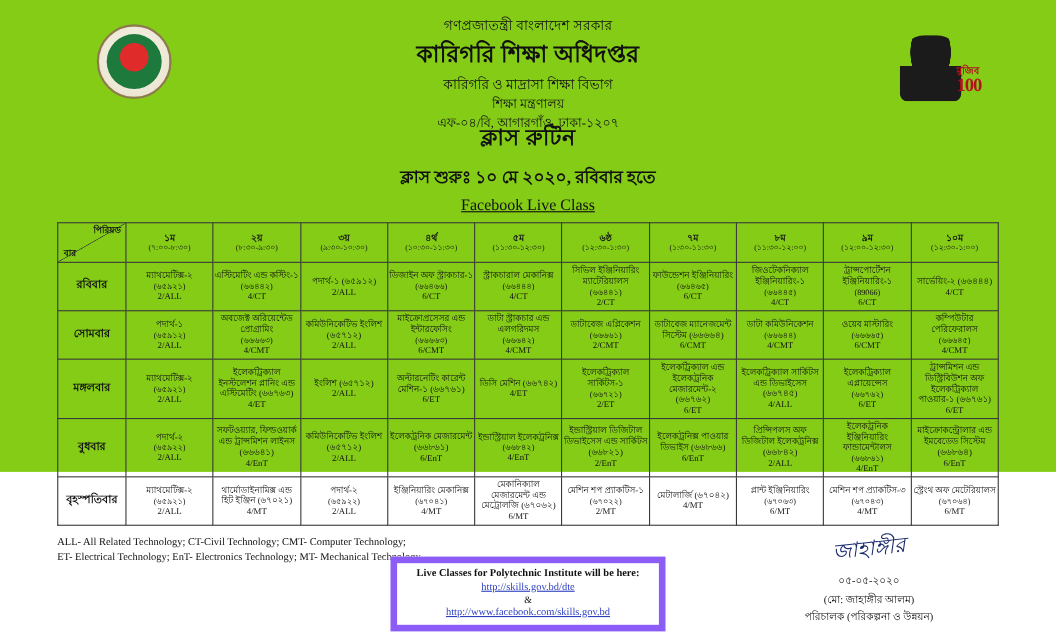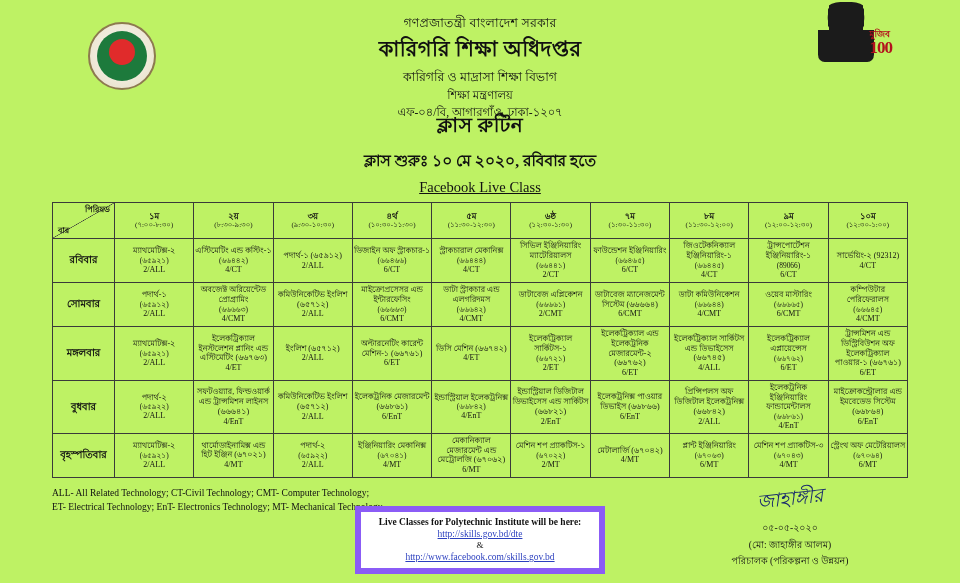--- a/index.html
+++ b/index.html
@@ -6,22 +6,22 @@
   html, body {
     margin: 0; padding: 0;
     width: 960px; height: 583px;
     background: #ffffff;
     font-family: "Liberation Serif", "DejaVu Serif", serif;
     color: #111;
     overflow: hidden;
   }
   .page {
     position: relative;
-    width: 960px; height: 583px;
-    background: #bef264;
+    width: 960px; height: 429px;
+    background: #84cc16;
   }
 
   
   .header {
     position: relative;
     height: 108px;
     padding-top: 14px;
   }
   .header-center {
     text-align: center;
@@ -52,21 +52,21 @@
   }
   .emblem .inner::before{
     content:"";
     position:absolute; width:26px; height:26px; border-radius:50%;
     background:#e02b2b; top:8px;
   }
 
   
   .mujib {
     position: absolute;
-    right: 68px; top: 2px;
+    right: 68px; top: 32px;
     width: 92px; height: 84px;
     text-align: center;
   }
   .mujib .silhouette {
     width: 56px; height: 60px;
     margin: 0 auto;
     background:
       radial-gradient(ellipse at 50% 26%, #1b1b1b 0 46%, transparent 47%),
       linear-gradient(to bottom, transparent 0 46%, #1b1b1b 46% 100%);
     border-radius: 40% 40% 12% 12%;
@@ -306,21 +306,21 @@
             <span class="sub">জিওটেকনিক্যাল ইঞ্জিনিয়ারিং-১</span>
             <span class="code">(৬৬৪৪৫)</span>
             <span class="tech">4/CT</span>
           </td>
           <td class="cell">
             <span class="sub">ট্রান্সপোর্টেশন ইঞ্জিনিয়ারিং-১</span>
             <span class="code">(89066)</span>
             <span class="tech">6/CT</span>
           </td>
           <td class="cell">
-            <span class="sub">সার্ভেয়িং-২ (92312)</span>
+            <span class="sub">সার্ভেয়িং-২ (৬৬৪৪৪)</span>
             <span class="code"></span>
             <span class="tech">4/CT</span>
           </td>
         </tr>
 
         <tr>
           <td class="day">সোমবার</td>
           <td class="cell">
             <span class="sub">পদার্থ-১</span>
             <span class="code">(৬৫৯১২)</span>

